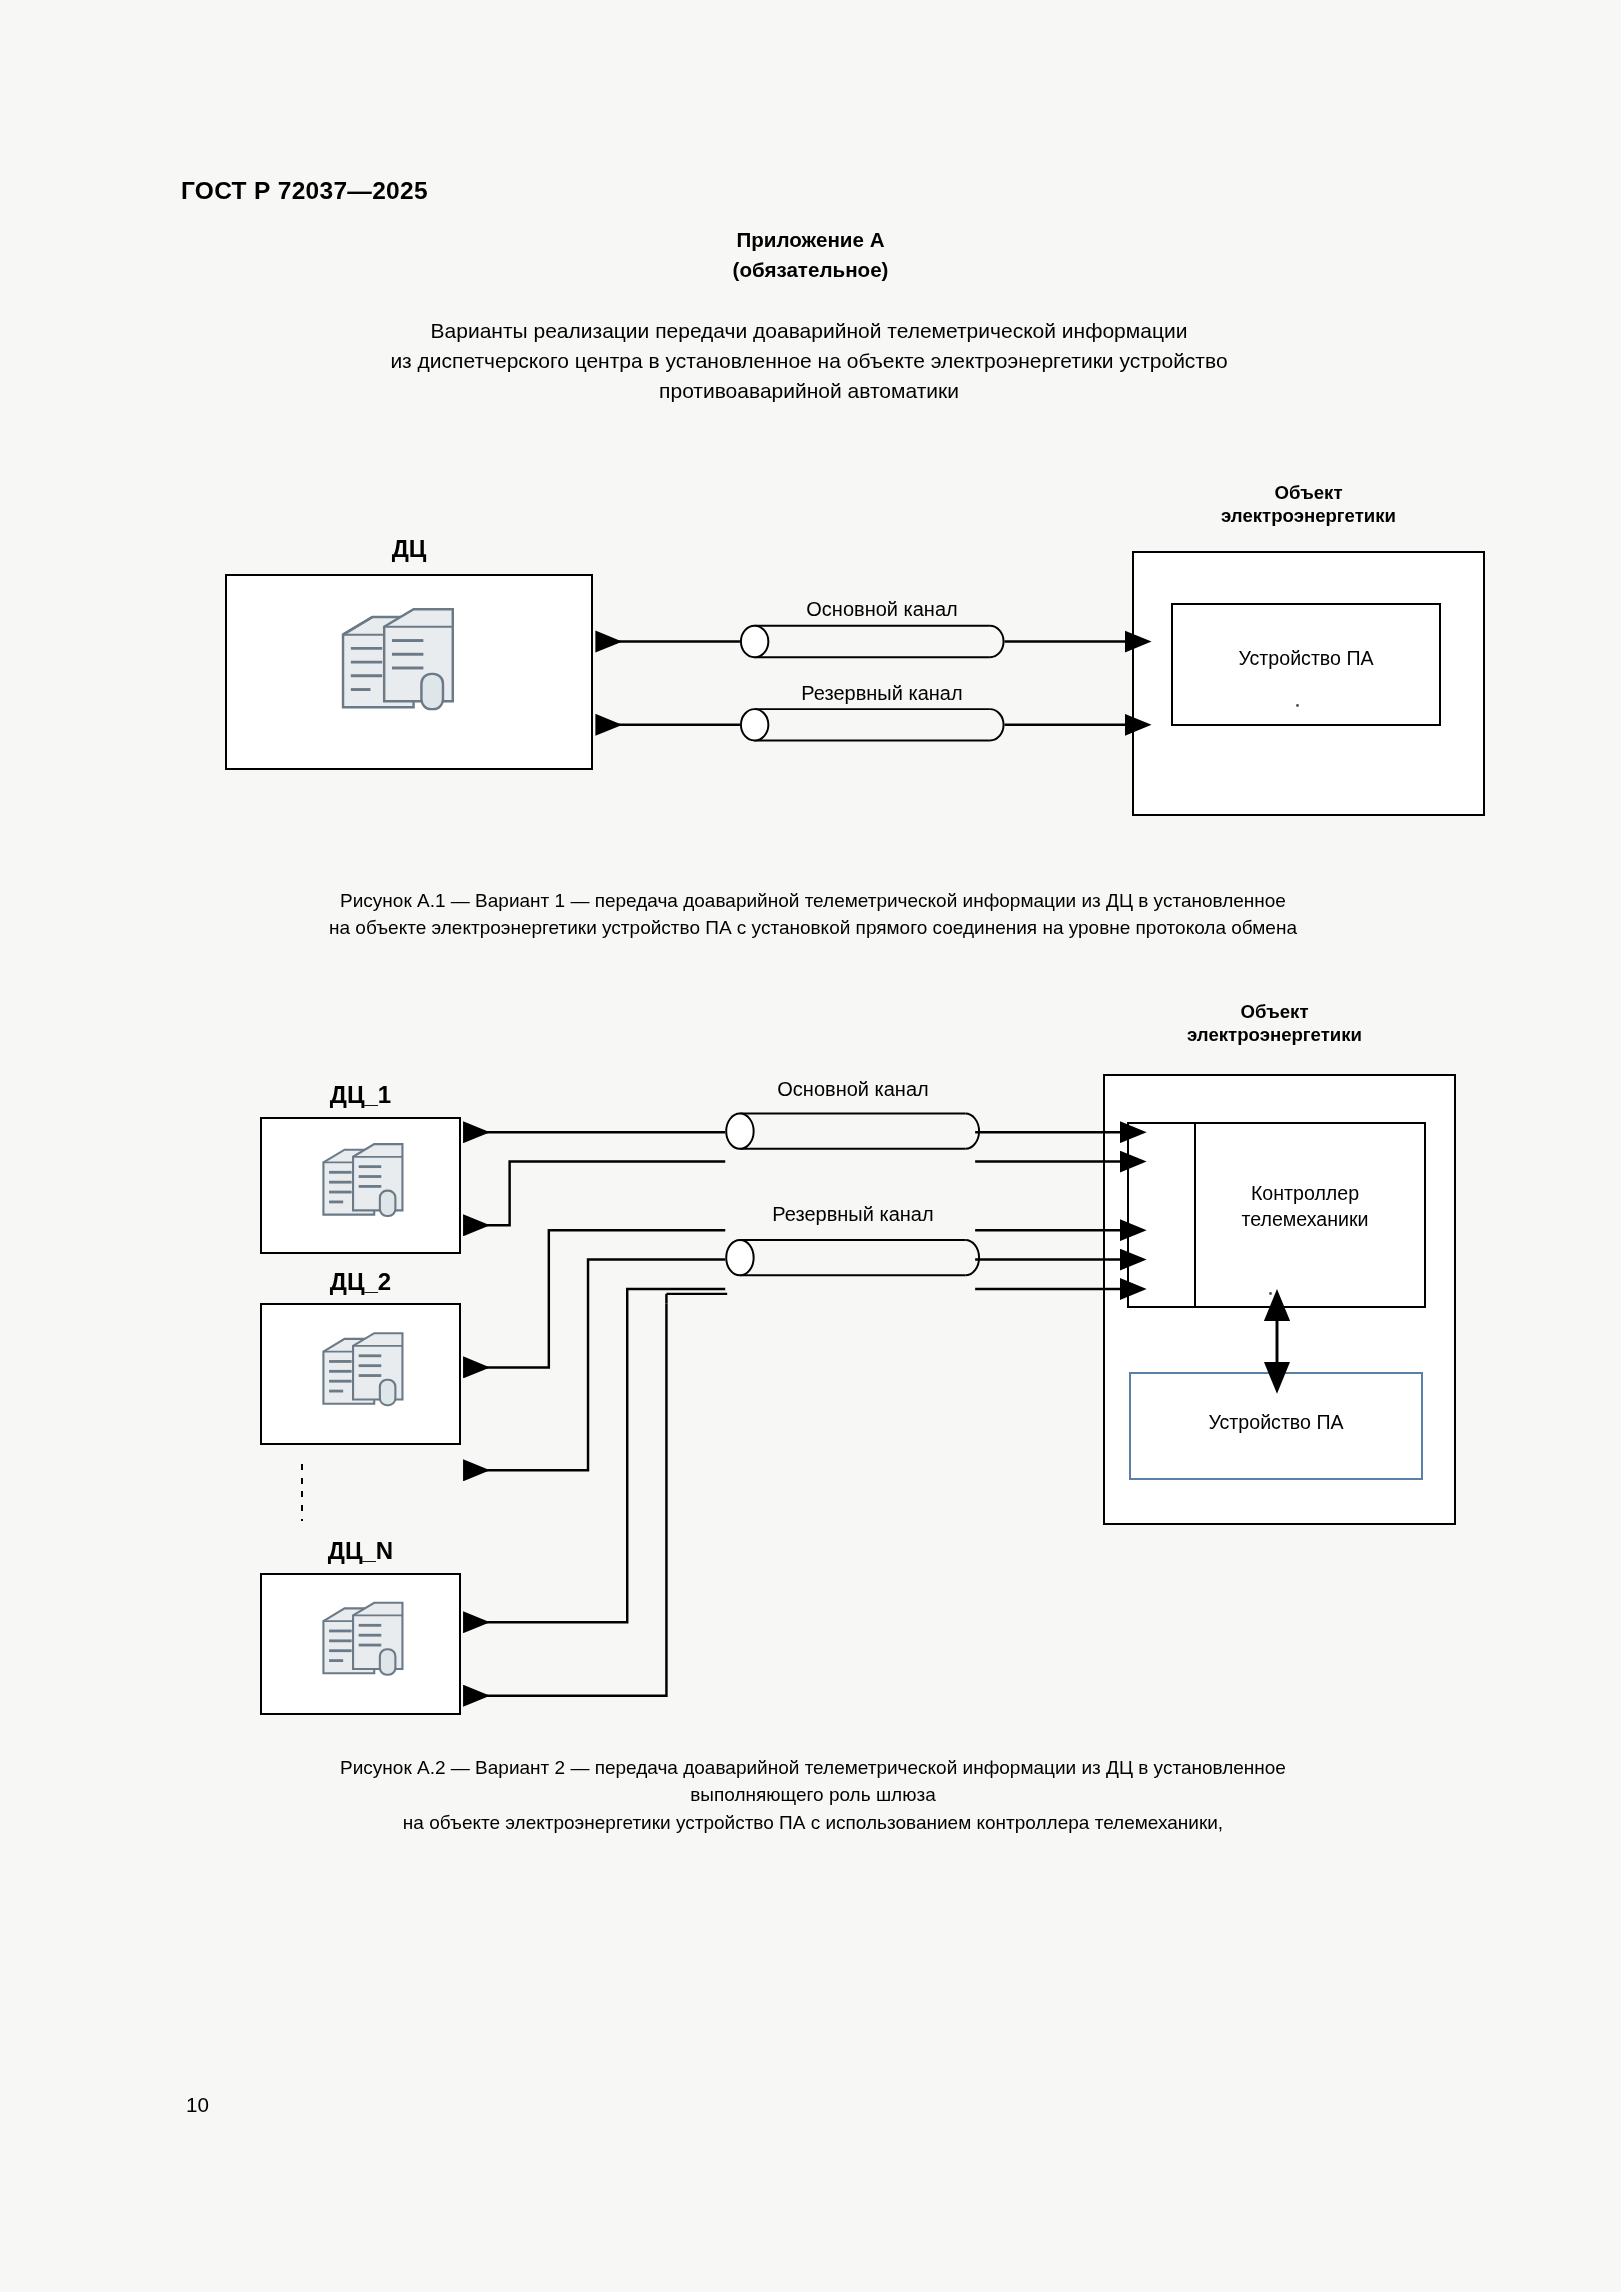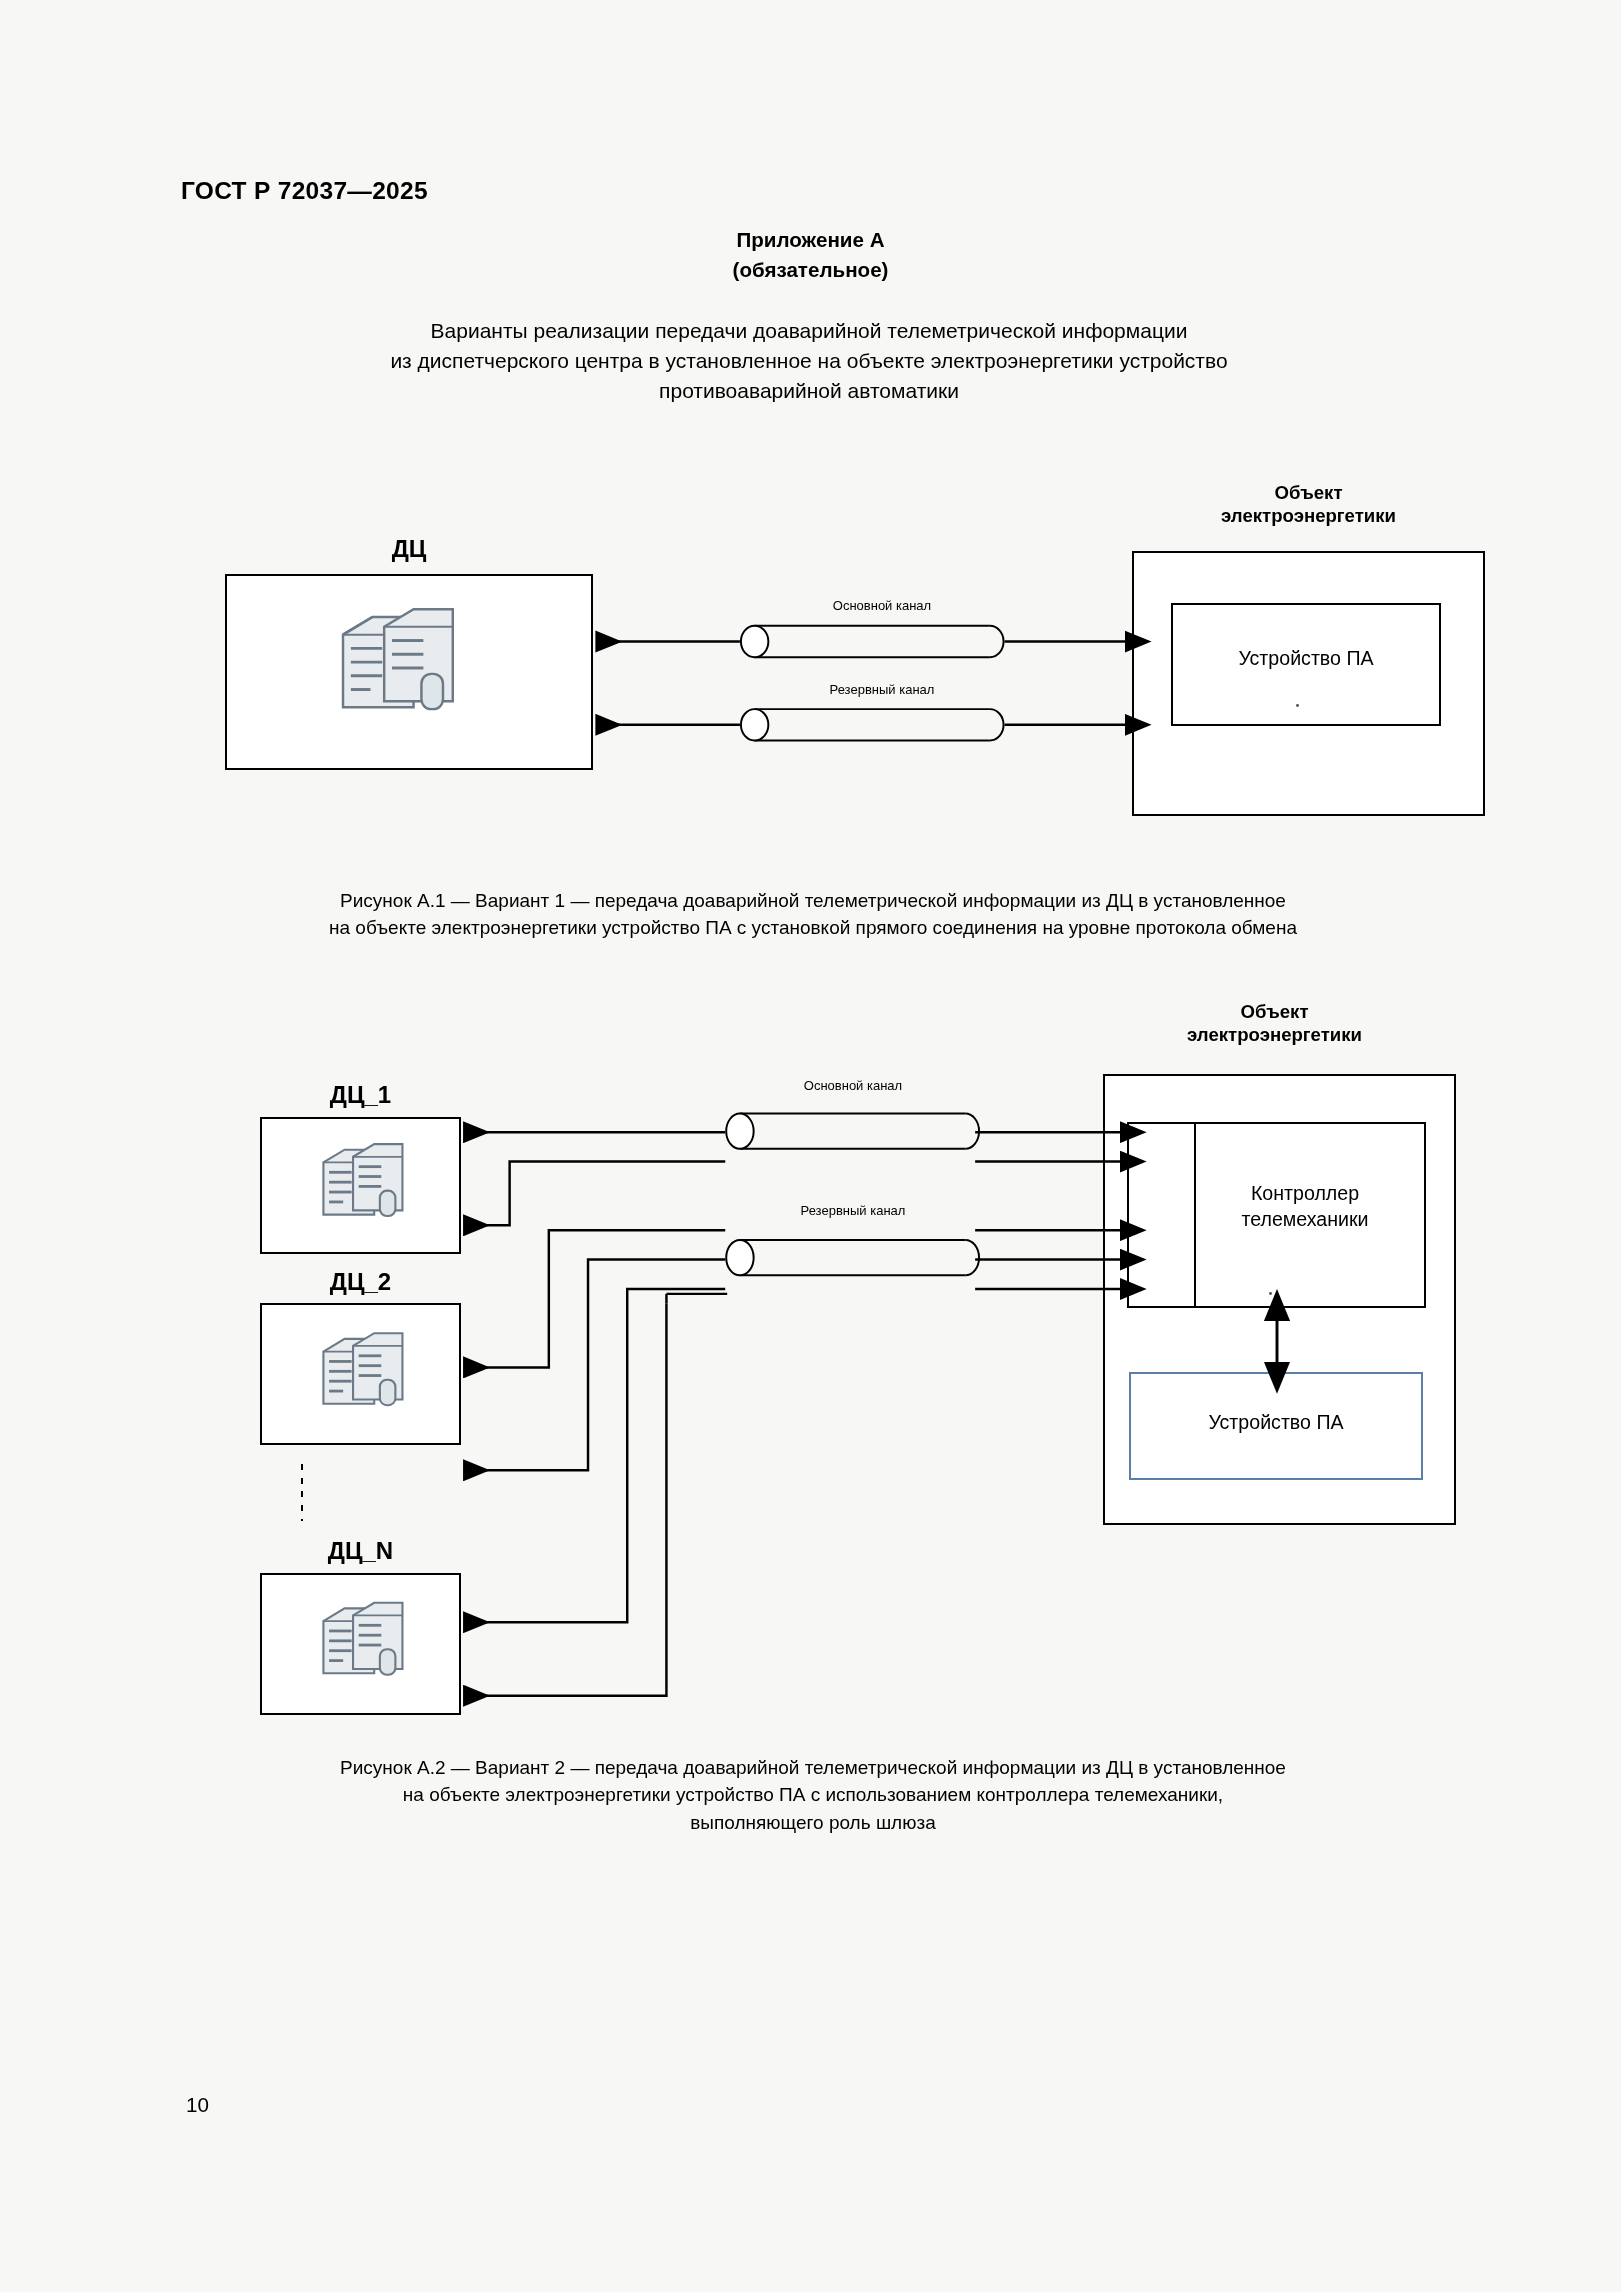--- a/index.html
+++ b/index.html
@@ -40,21 +40,21 @@
   #f1-dc{left:225px;top:113px;width:368px;height:196px;}
   #f1-dc-label{left:225px;top:76px;width:368px;}
 
   
   #f1-obj{left:1132px;top:90px;width:353px;height:265px;}
   #f1-obj-label{left:1132px;top:19.6px;width:353px;font-size:18.6px;}
   #f1-pa{left:1171px;top:142px;width:270px;height:123px;}
   #f1-pa-text{left:1171px;top:186px;width:270px;font-weight:normal;font-size:19.6px;}
   #f1-pa-dot{position:absolute;left:1296px;top:243px;width:2.9px;height:2.9px;background:#555;border-radius:50%;}
 
-  .chan-label{position:absolute;font-size:13px;font-weight:normal;text-align:center;}
+  .chan-label{position:absolute;font-size:20px;font-weight:normal;text-align:center;}
   #f1-ch1{left:735px;top:137px;width:294px;}
   #f1-ch2{left:735px;top:221px;width:294px;}
 
   .caption{
     position:absolute;text-align:center;font-size:19px;line-height:27.4px;
   }
   #cap1{left:176px;width:1274px;top:887px;}
 
   
   .fig2{position:absolute;left:0;top:980px;width:1621px;height:765px;}
@@ -286,19 +286,19 @@
       <path d="M680,330 L680,730 L475,730" fill="none" stroke="#000" stroke-width="2.5" marker-end="url(#arrL2)"></path>
       <line x1="680" y1="330" x2="680" y2="320" stroke="#000" stroke-width="2.5"></line>
       <line x1="680" y1="320" x2="742" y2="320" stroke="#000" stroke-width="2.5"></line>
 
       <line x1="1303" y1="345" x2="1303" y2="392" stroke="#000" stroke-width="3" marker-start="url(#arrL2)" marker-end="url(#arrR2)"></line>
     </svg>
   </div>
 
   <div class="caption" id="cap2">
     <div>Рисунок А.2 — Вариант 2 — передача доаварийной телеметрической информации из ДЦ в установленное</div>
+    <div>выполняющего роль шлюза</div>
     <div>на объекте электроэнергетики устройство ПА с использованием контроллера телемеханики,</div>
-    <div>выполняющего роль шлюза</div>
   </div>
 
   <div class="pgnum">10</div>
 </div>
 
 
 </body></html>

